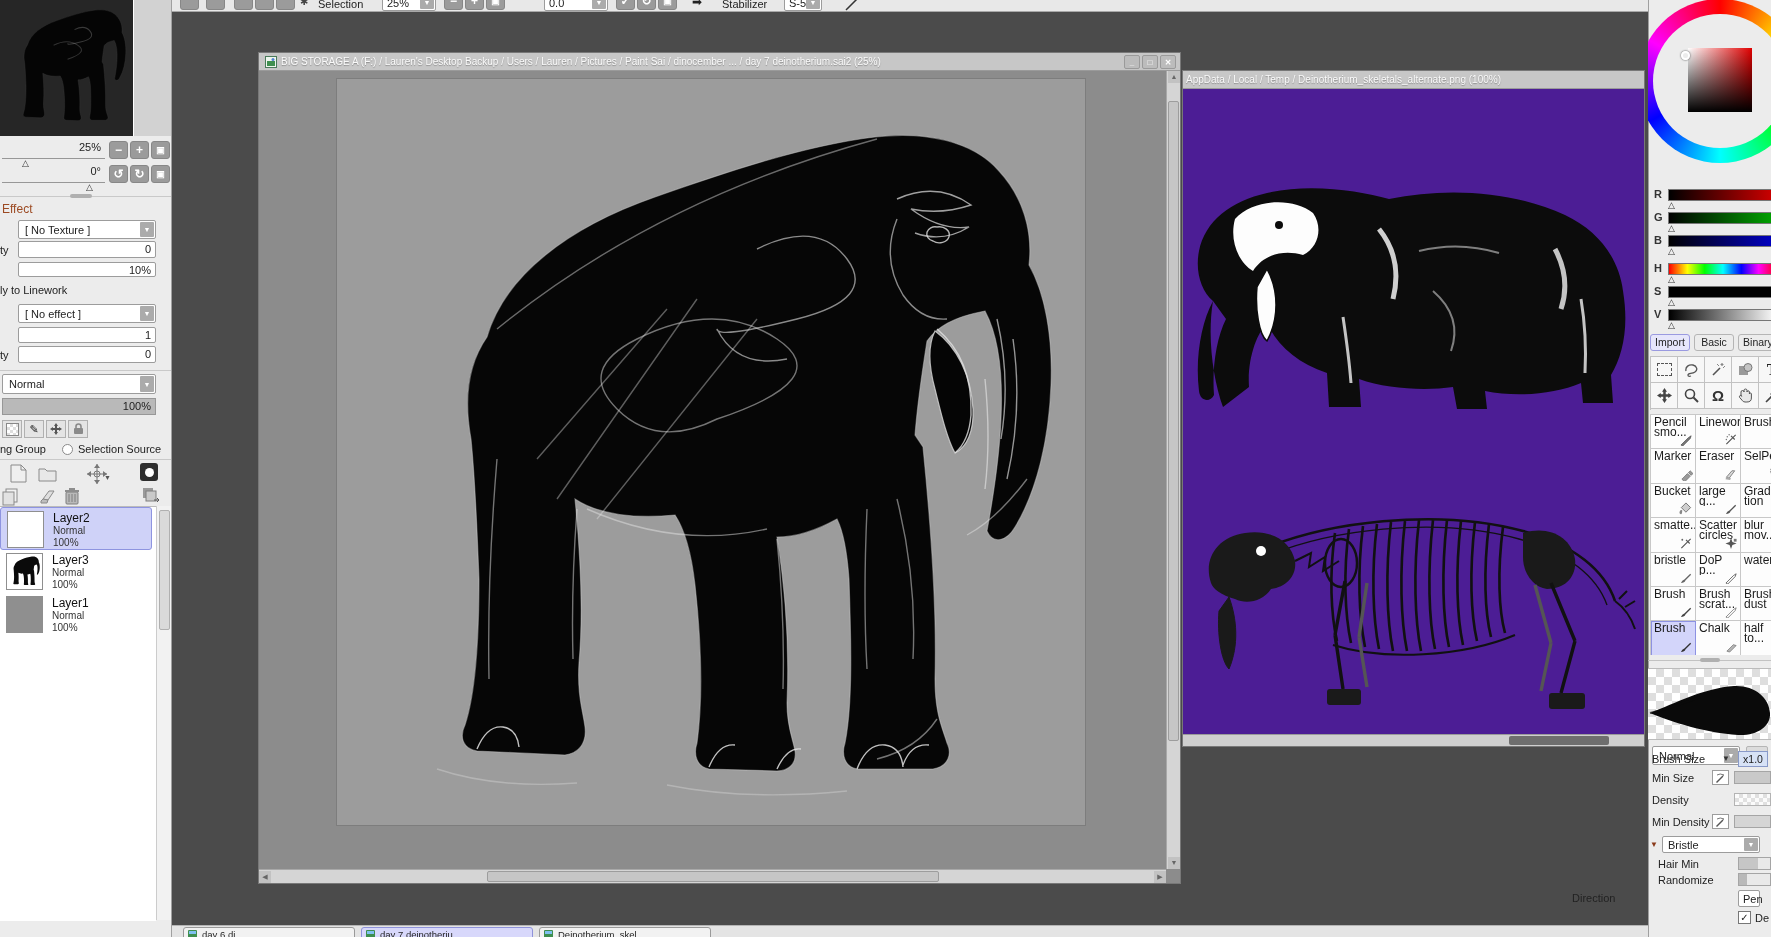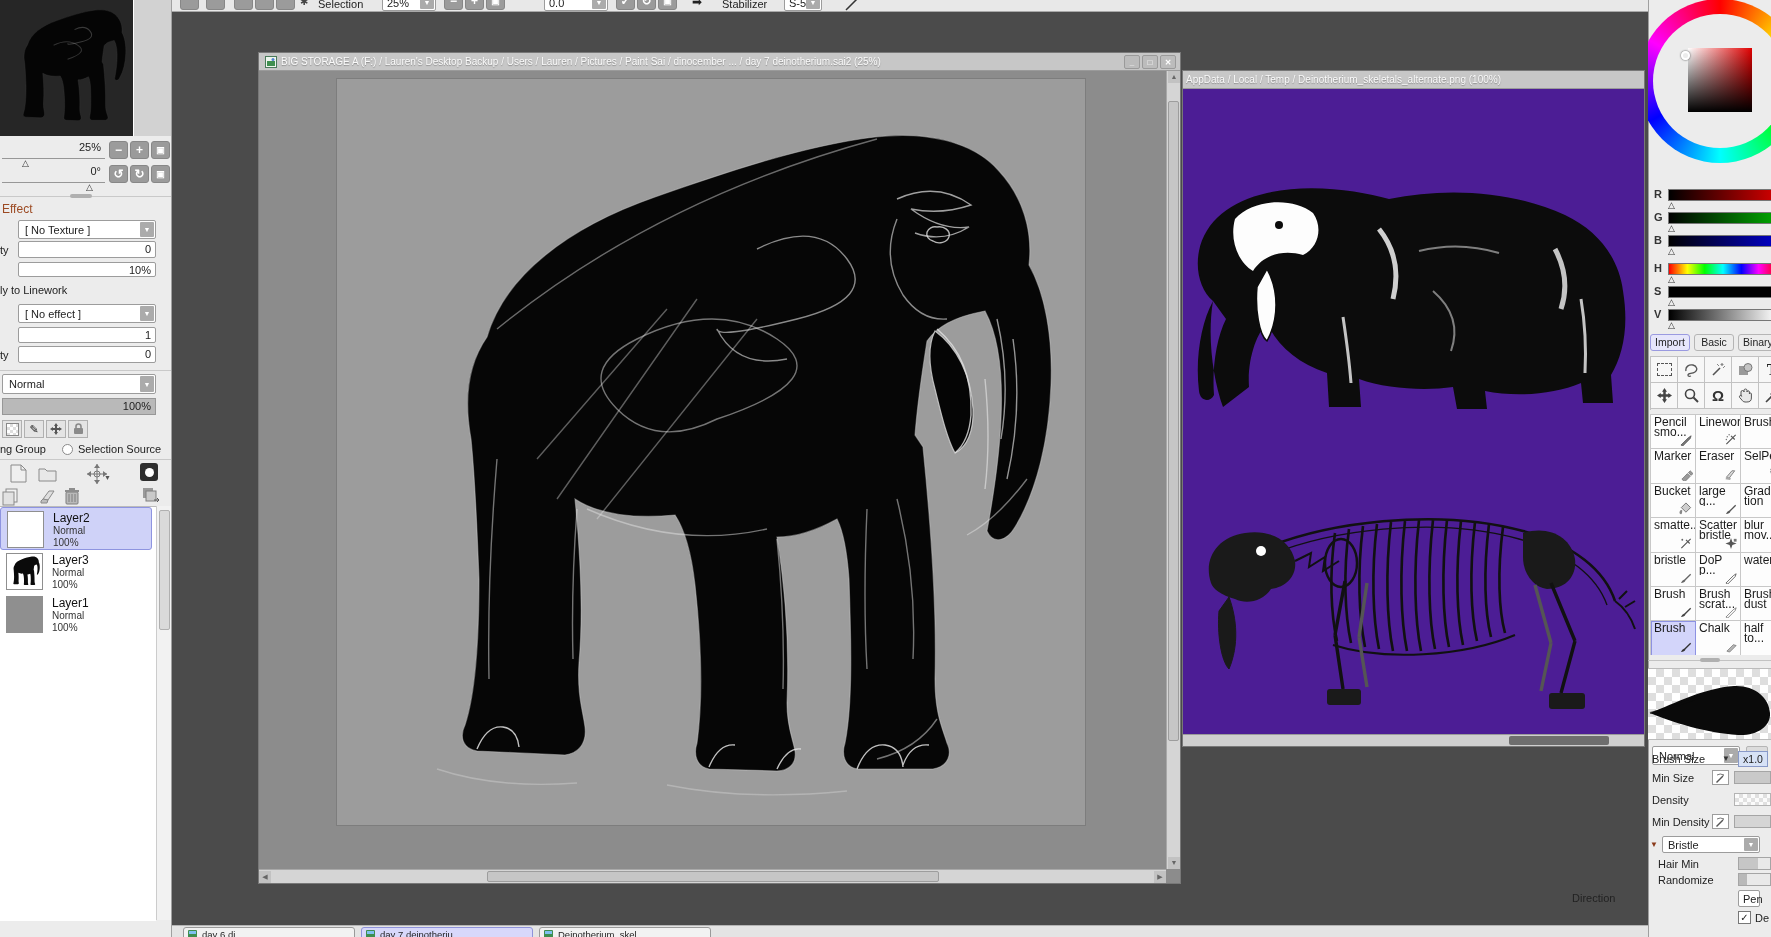--- a/index.html
+++ b/index.html
@@ -565,21 +565,21 @@
         <span class="blabel">Grada- tion</span>
       </div>
     <div class="bcell">
         <span class="blabel">smatte...</span>
         <svg width="14" height="13" viewBox="0 0 14 14">
           <path d="M2,12 L9,5 M9,5 l3,-3 M7,3 l4,4" stroke="#555" stroke-width="1.2" fill="none"></path>
           <circle cx="3" cy="3" r="1" fill="#666"></circle>
         </svg>
       </div>
     <div class="bcell">
-        <span class="blabel">Scatter bristle</span>
+        <span class="blabel">Scatter circles</span>
         <svg width="14" height="13" viewBox="0 0 14 14">
           <path d="M7,1 L8.5,5.5 13,7 8.5,8.5 7,13 5.5,8.5 1,7 5.5,5.5 Z" fill="#555"></path>
           <rect x="10" y="2" width="3" height="3" fill="#777"></rect>
         </svg>
       </div>
     <div class="bcell">
         <span class="blabel">blur mov...</span>
         <svg width="13" height="13" viewBox="0 0 14 14">
           <circle cx="7" cy="7" r="5" fill="#bbb" stroke="#777"></circle>
           <circle cx="7" cy="7" r="2.4" fill="#888"></circle>

